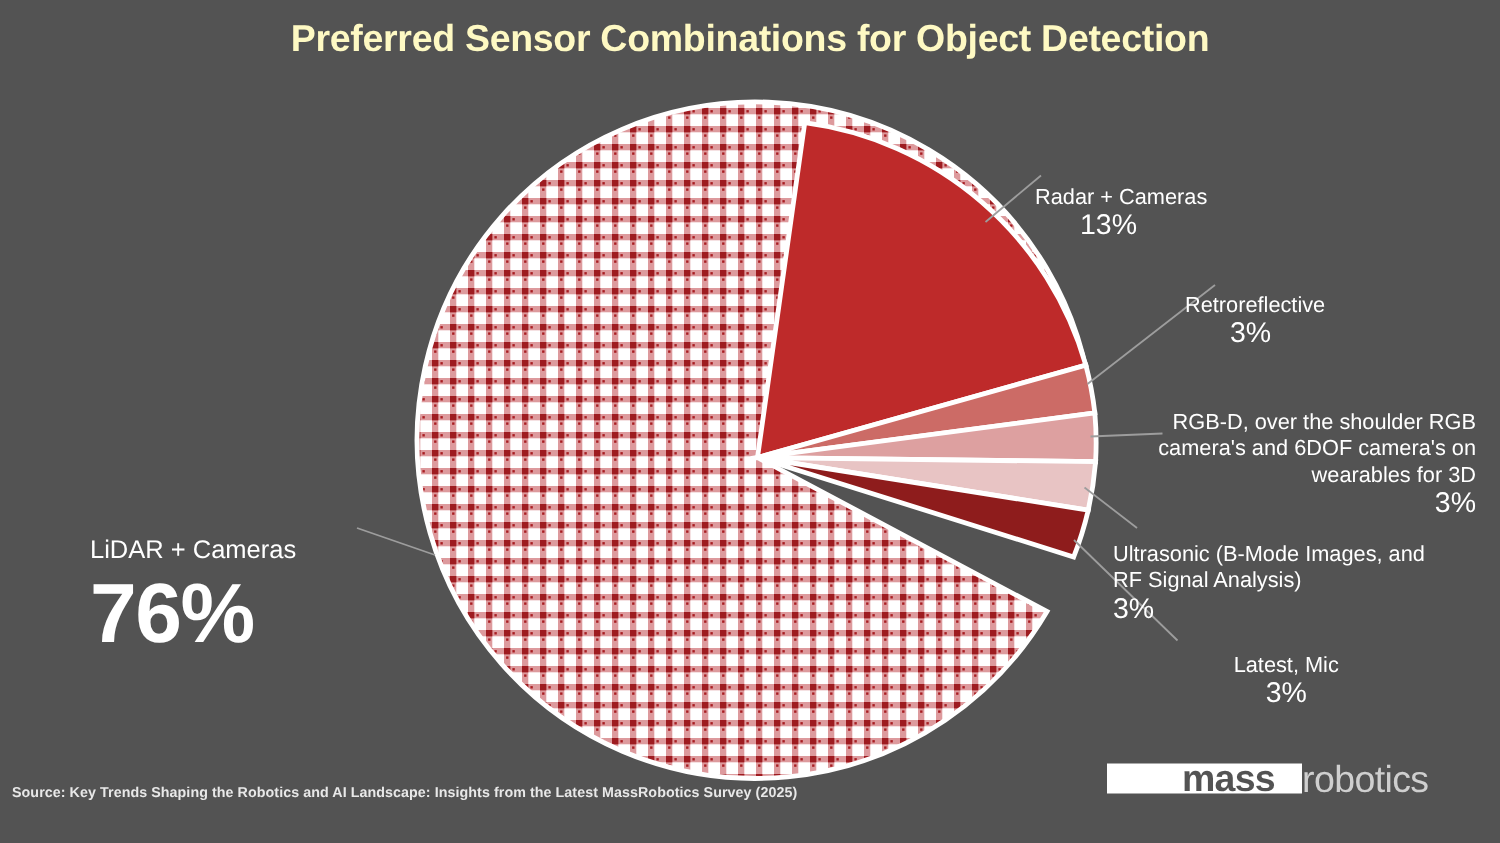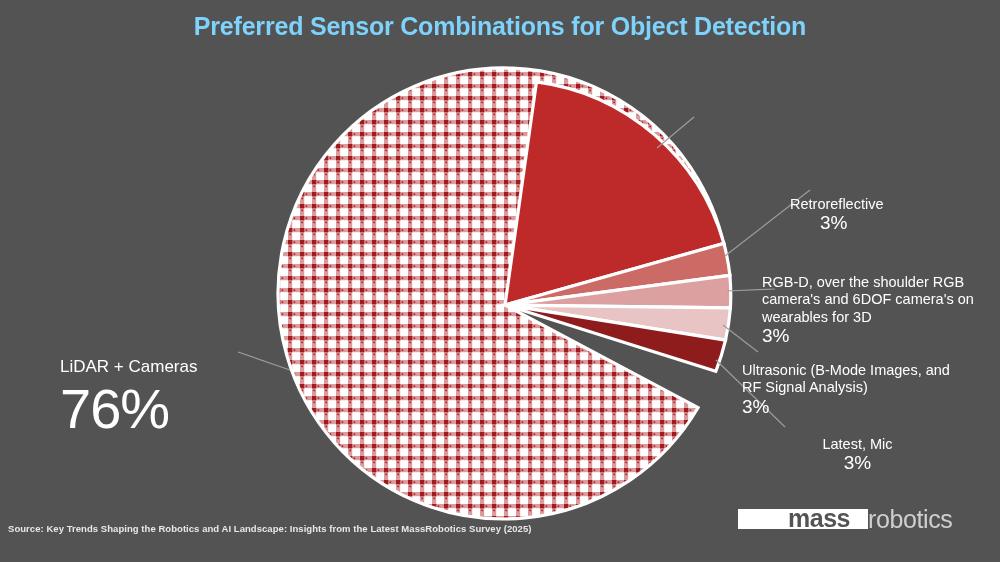--- a/index.html
+++ b/index.html
@@ -21,21 +21,21 @@
     height: 562px;
   }
 
   
   #chart-title {
     position: absolute;
     left: 0;
     top: 12px;
     width: 1000px;
     text-align: center;
-    color: #7dd3fc;
+    color: #fef9c3;
     font-size: 25px;
     font-weight: bold;
     letter-spacing: -0.2px;
     white-space: nowrap;
   }
 
   
   #pie-svg {
     position: absolute;
     left: 0; top: 0;
@@ -58,21 +58,21 @@
   }
 
   .callout.c-lidar {
     left: 60px;
     top: 340px;
     width: 230px;
     font-size: 17px;
   }
   .callout.c-lidar .pct {
     font-size: 56px;
-    font-weight: normal;
+    font-weight: bold;
     line-height: 60px;
     margin-top: 4px;
     letter-spacing: -1px;
   }
 
   .callout.c-radar {
     left: 690px;
     top: 106px;
     width: 230px;
     text-align: left;
@@ -84,21 +84,21 @@
     top: 178px;
     width: 200px;
     text-align: left;
   }
   .callout.c-retro .pct { text-align: left; padding-left: 30px; }
 
   .callout.c-rgbd {
     left: 762px;
     top: 256px;
     width: 222px;
-    text-align: left;
+    text-align: right;
   }
 
   .callout.c-ultra {
     left: 742px;
     top: 344px;
     width: 235px;
     text-align: left;
   }
 
   .callout.c-cammic {
@@ -183,20 +183,24 @@
       <path d="M 716 360 L 785 427"></path>
       <path d="M 290 370 L 238 352"></path>
     </g>
   </svg>
 
   <div class="callout c-lidar">
     <span>LiDAR + Cameras</span>
     <span class="pct">76%</span>
   </div>
 
+  <div class="callout c-radar">
+    <span>Radar + Cameras</span>
+    <span class="pct">13%</span>
+  </div>
 
   <div class="callout c-retro">
     <span>Retroreflective</span>
     <span class="pct">3%</span>
   </div>
 
   <div class="callout c-rgbd">
     <span>RGB-D, over the shoulder RGB
 camera's and 6DOF camera's on
 wearables for 3D</span>

